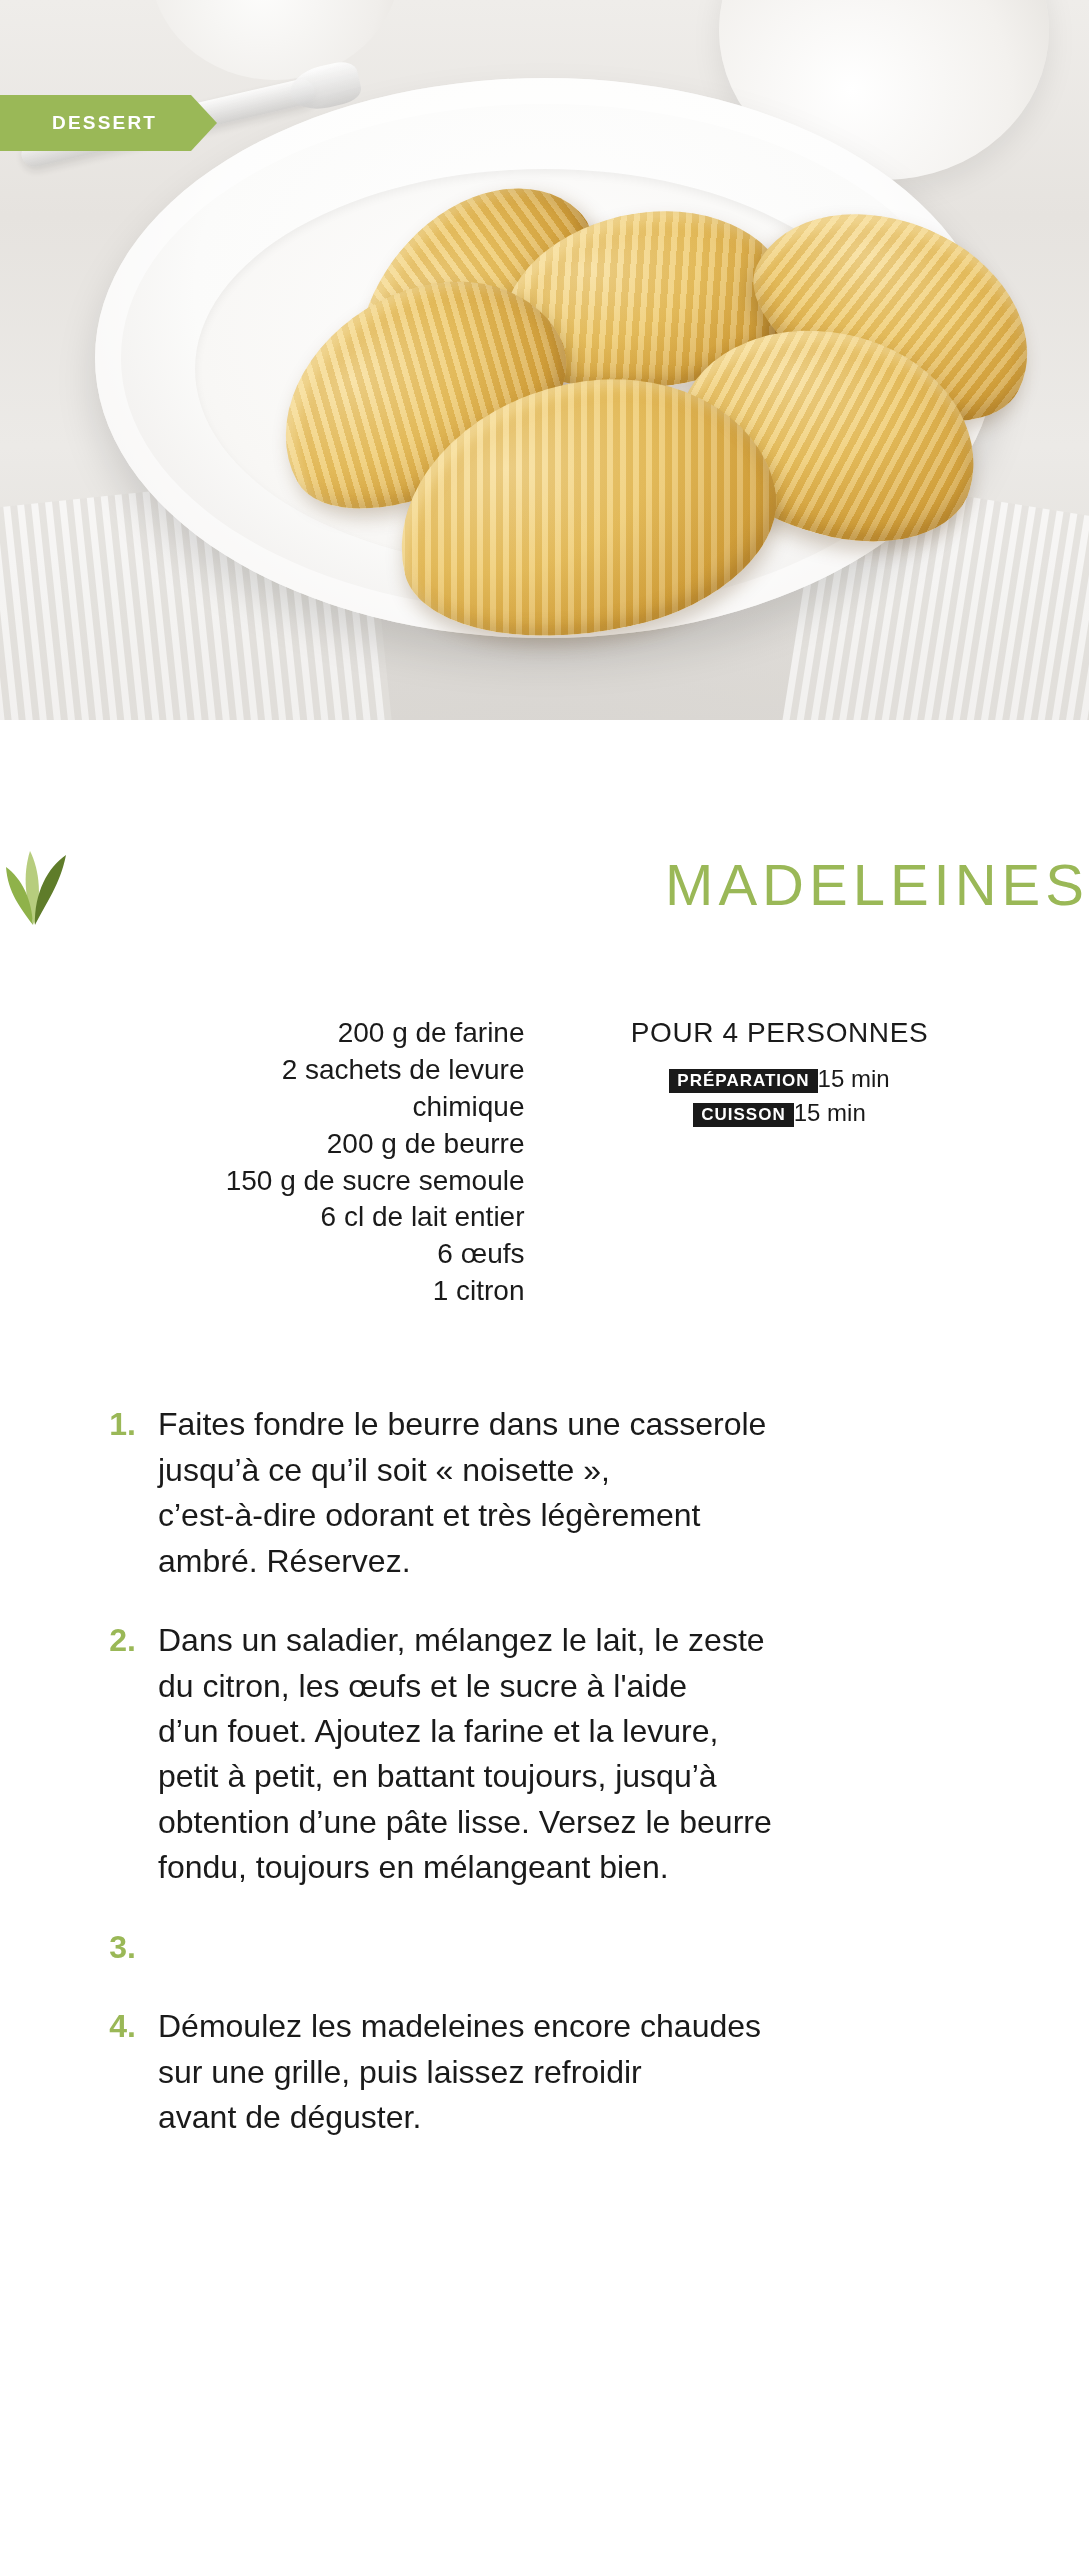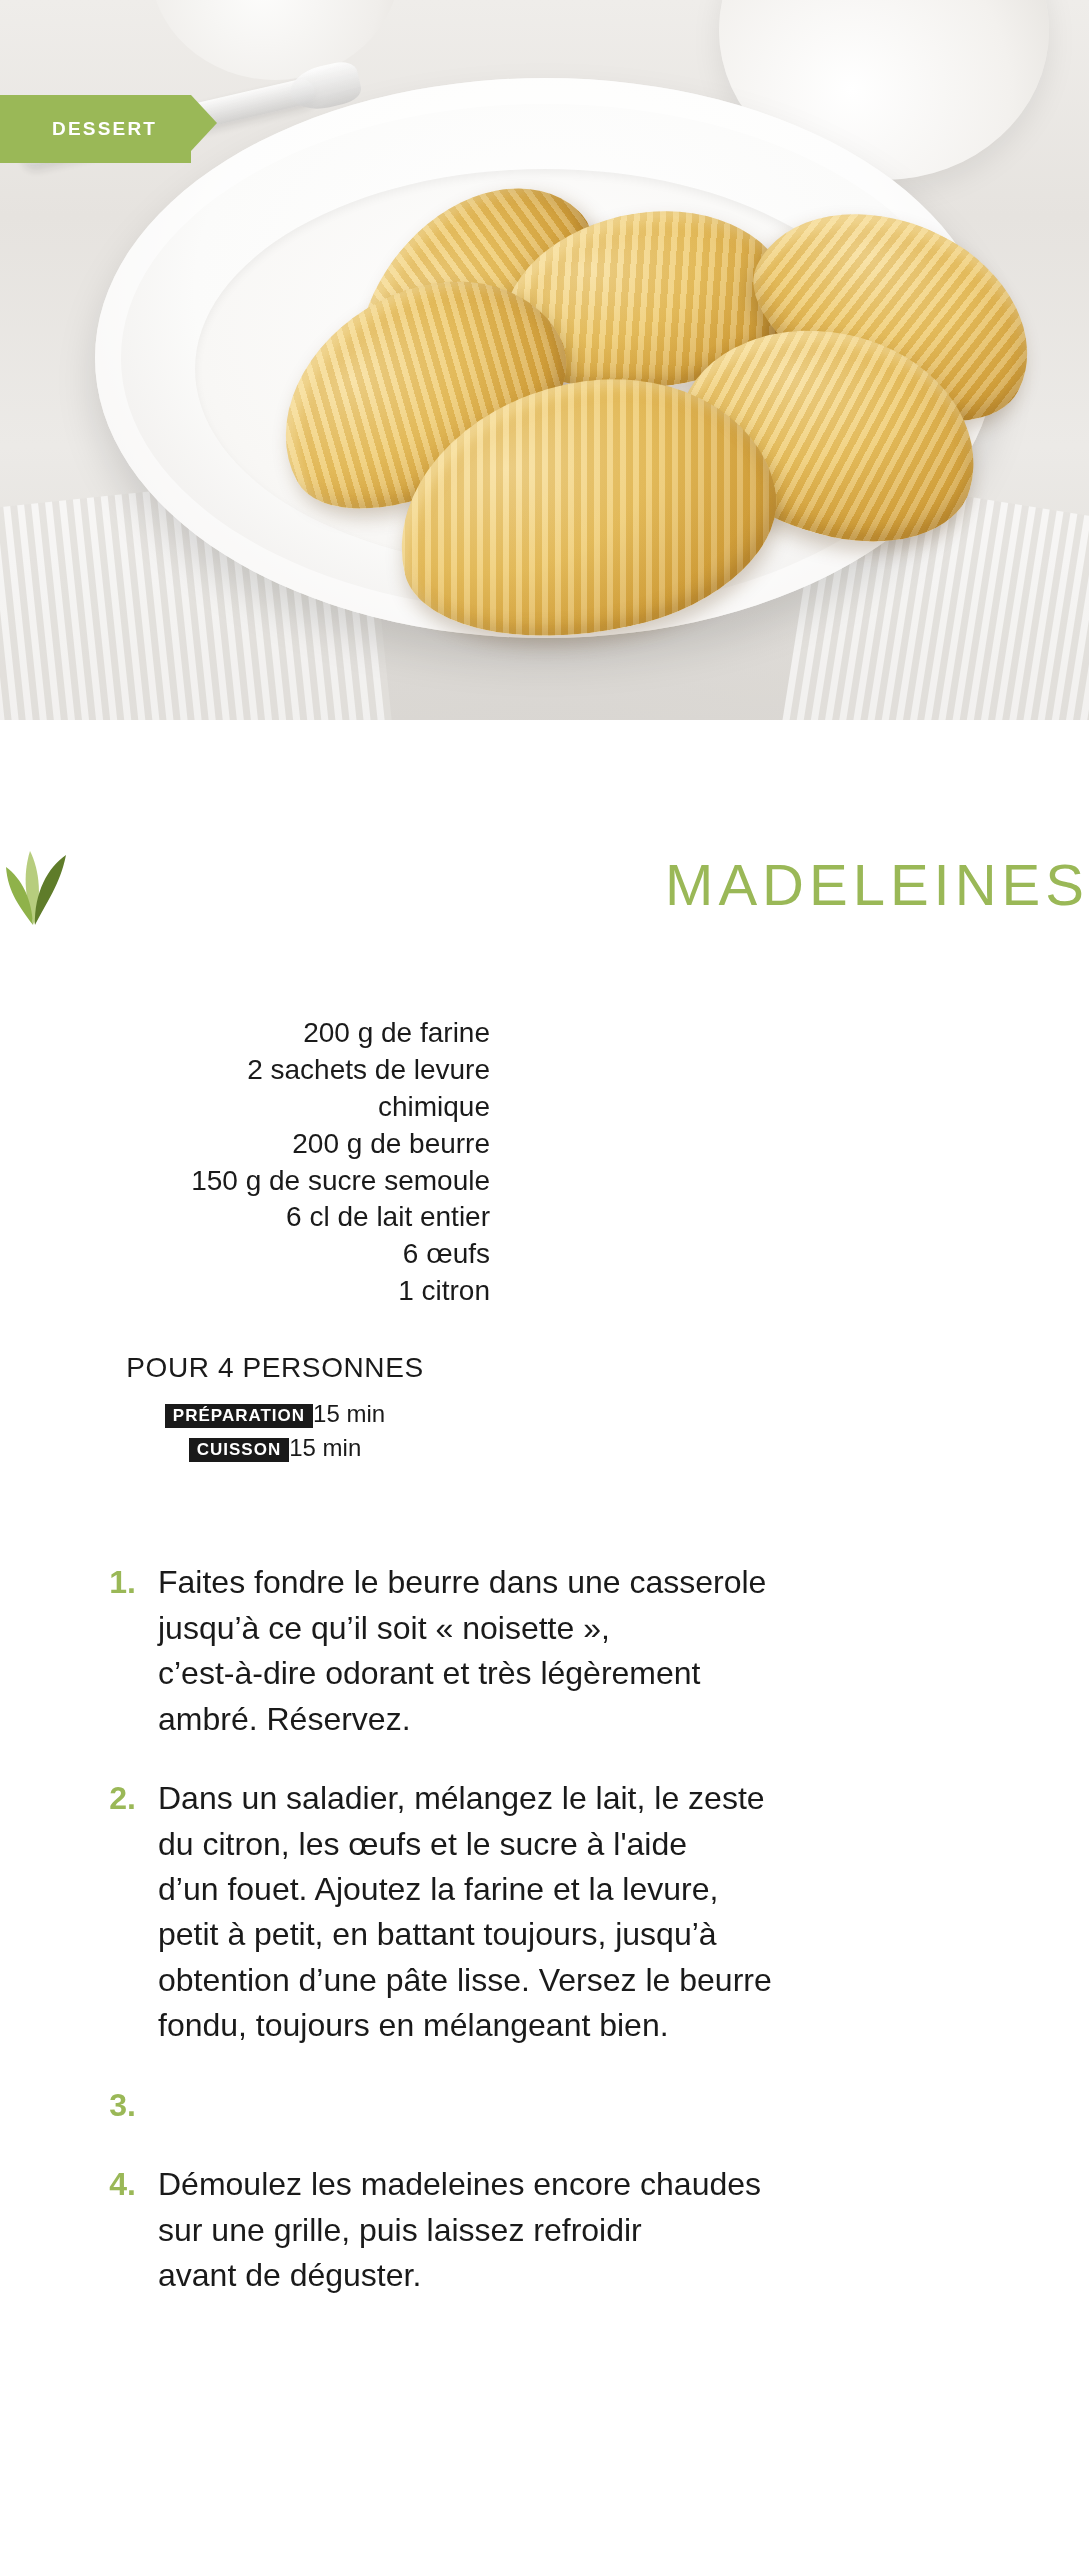--- a/index.html
+++ b/index.html
@@ -129,21 +129,21 @@
   #mad2 { left: 230px; top: 140px; width: 290px; height: 180px; transform: rotate(-48deg); }
   #mad3 { left: 405px; top: 135px; width: 290px; height: 175px; transform: rotate(-8deg); }
   #mad4 { left: 655px; top: 145px; width: 290px; height: 180px; transform: rotate(26deg); }
   #mad5 { left: 585px; top: 255px; width: 300px; height: 200px; transform: rotate(16deg); }
   #mad6 { left: 300px; top: 305px; width: 380px; height: 250px; transform: rotate(-12deg); }
 
   .badge-dessert {
     position: absolute;
     left: 0;
     top: 95px;
-    height: 68px;
+    height: 56px;
     padding: 0 34px 0 52px;
     display: flex;
     align-items: center;
     background: #9ab857;
     color: #ffffff;
     font-size: 19px;
     letter-spacing: 2.2px;
     font-weight: 700;
     z-index: 5;
   }
@@ -173,21 +173,20 @@
     font-weight: 400;
   }
 
   
   .info {
     display: flex;
     justify-content: center;
     gap: 40px;
     margin-top: 58px;
     padding: 0 60px;
-    flex-direction: column;
   }
   .ingredients {
     width: 430px;
     text-align: right;
     font-size: 28px;
     line-height: 1.32;
     color: #1a1a1a;
   }
   .ingredients div { white-space: pre-line; }
   .serving-col {

